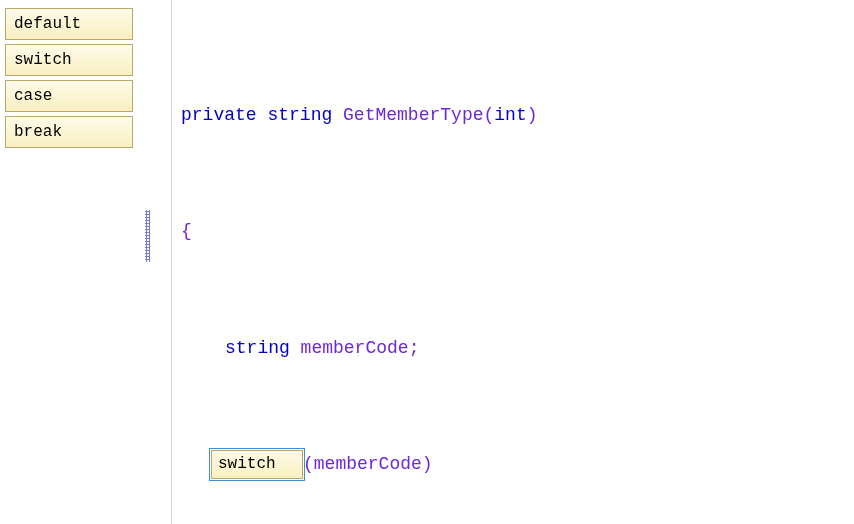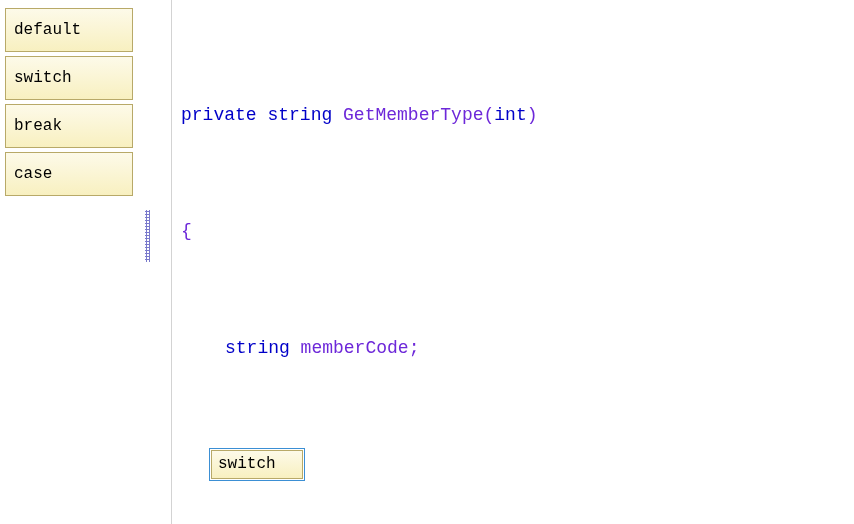--- a/index.html
+++ b/index.html
@@ -19,21 +19,21 @@
       width: 100%;
       height: 100%;
     }
     .palette {
       width: 145px;
       padding: 8px 5px;
     }
     .palette-item {
       background: linear-gradient(#fdfae9, #f8f0c0);
       border: 1px solid #b8a968;
-      padding: 12px 8px;
+      padding: 6px 8px;
       margin-bottom: 4px;
       cursor: move;
       font-family: "Courier New", monospace;
       color: #000;
       font-size: 16px;
       width: 128px;
     }
     .divider {
       width: 4px;
       background: #fff;
@@ -91,22 +91,22 @@
     }
   </style>
 </head>
 <body>
 
 <div class="container">
 
   <div class="palette">
     <div class="palette-item">default</div>
     <div class="palette-item">switch</div>
+    <div class="palette-item">case</div>
     <div class="palette-item">break</div>
-    <div class="palette-item">case</div>
   </div>
 
   <div class="divider">
     <div class="divider-dots"></div>
   </div>
 
   <div class="gutter"></div>
   <div class="border-line"></div>
 
   <div class="code-area">
@@ -126,20 +126,21 @@
       <span class="txt">{</span>
     </div>
 
     <div class="line indent1">
       <span class="kw">string</span>
       <span class="txt"> memberCode;</span>
     </div>
 
     <div class="line" style="padding-left:30px;">
       <span class="drop-slot sel">switch</span>
+      <span class="txt">(memberCode)</span>
     </div>
 
     
 
     
 
     
 
     
 

